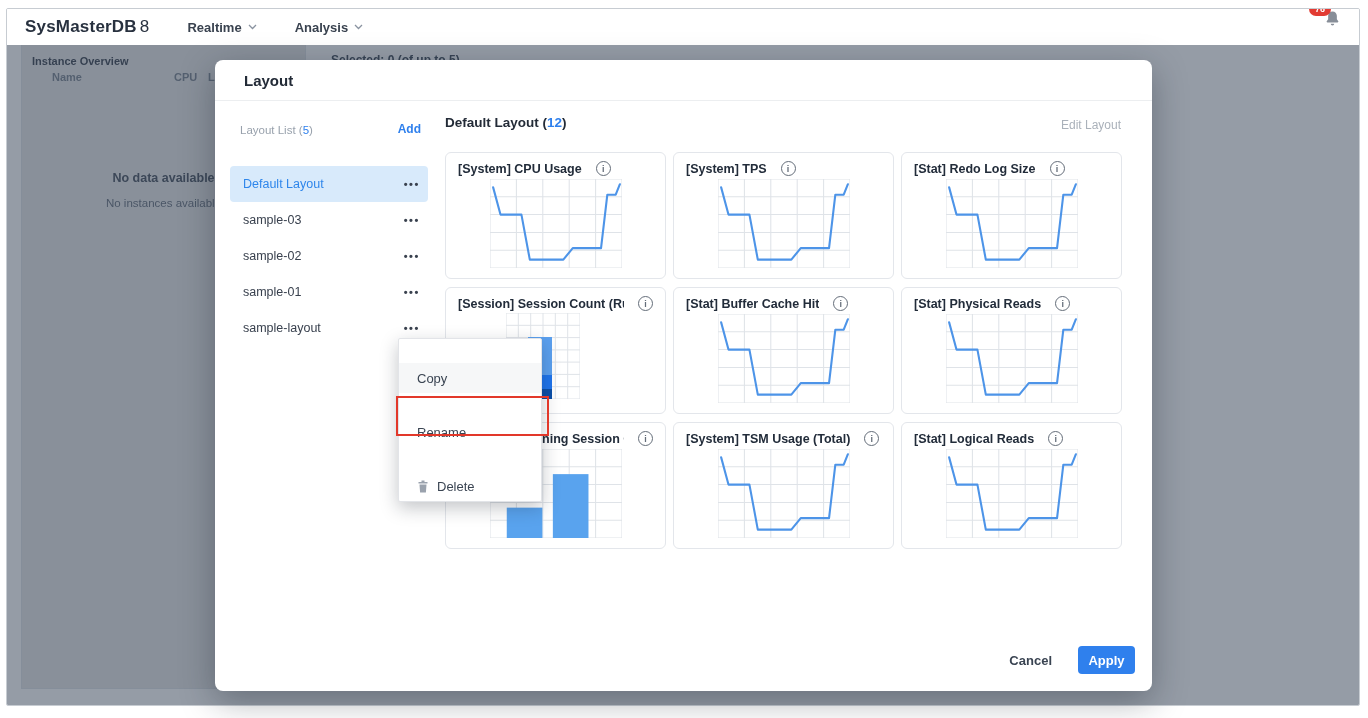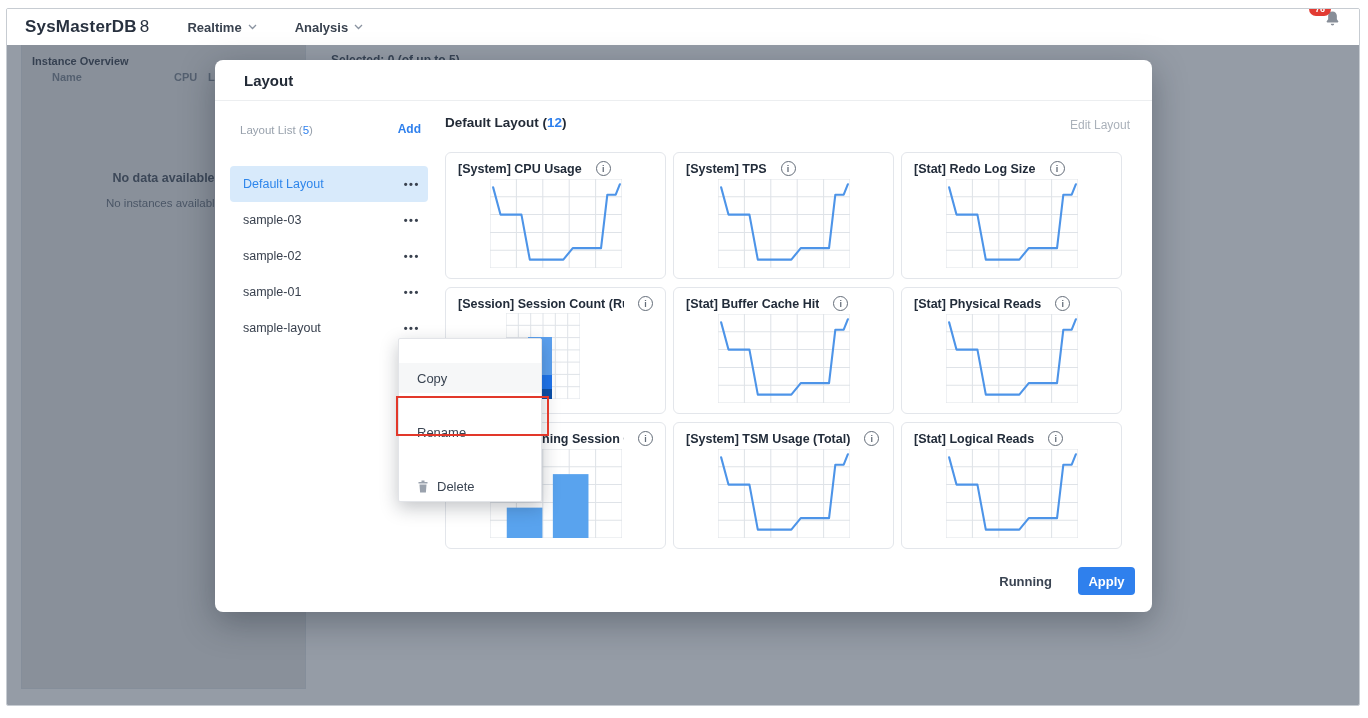--- a/index.html
+++ b/index.html
@@ -31,40 +31,40 @@
   .panel-title{position:absolute;left:10px;top:10px;font-size:11px;font-weight:700;color:#2b3442;}
   .selected-info{position:absolute;left:324px;top:8px;font-size:12px;font-weight:700;color:#2f3a49;}
   .th{position:absolute;top:26px;font-size:11px;font-weight:700;color:#707a87;}
   .th.name{left:30px;} .th.cpu{left:152px;} .th.lo{left:186px;}
   .empty-title{position:absolute;left:14px;width:285px;top:126px;text-align:center;font-size:12.5px;
                font-weight:700;color:#3a4452;}
   .empty-sub{position:absolute;left:14px;width:285px;top:152px;text-align:center;font-size:11.5px;color:#5a6472;}
   .dim{position:absolute;left:0;top:36px;right:0;bottom:0;background:rgba(62,74,92,.55);z-index:10;}
 
   
-  .modal{position:absolute;left:215px;top:60px;width:937px;height:552px;background:#fff;border-radius:8px;
+  .modal{position:absolute;left:215px;top:60px;width:937px;height:631px;background:#fff;border-radius:8px;
          box-shadow:0 10px 34px rgba(20,28,40,.35);z-index:20;}
   .modal-header{position:absolute;left:0;top:0;right:0;height:40px;border-bottom:1px solid #eceef0;}
   .modal-title{position:absolute;left:29px;top:12px;font-size:15px;font-weight:700;color:#232b37;}
 
   .list-label{position:absolute;left:25px;top:64px;font-size:11.5px;color:#98a1ac;}
   .list-label .cnt{color:#2f80ed;}
   .add-btn{position:absolute;left:172px;top:62px;width:34px;text-align:right;font-size:12px;font-weight:700;
            color:#2f80ed;cursor:pointer;}
   .layout-list{position:absolute;left:15px;top:106px;width:198px;}
   .l-item{position:relative;height:36px;display:flex;align-items:center;border-radius:4px;cursor:pointer;}
   .l-item .nm{margin-left:13px;font-size:12.5px;color:#39414e;}
   .l-item.sel{background:#d8eafb;}
   .l-item.sel .nm{color:#2e86eb;font-weight:400;}
   .dots{position:absolute;right:8px;top:0;height:36px;display:flex;align-items:center;font-size:11px;
         font-weight:700;letter-spacing:1.6px;color:#39414e;cursor:pointer;}
 
   .content-title{position:absolute;left:230px;top:55px;font-size:13.5px;font-weight:700;color:#232b37;}
   .content-title .cnt{color:#2f80ed;}
-  .edit-layout{position:absolute;left:846px;top:58px;width:78px;font-size:12px;color:#aab1ba;cursor:pointer;text-align:center;}
+  .edit-layout{position:absolute;left:846px;top:58px;width:78px;font-size:12px;color:#aab1ba;cursor:pointer;}
 
   .cards{position:absolute;left:230px;top:92px;width:677px;display:grid;
          grid-template-columns:221px 221px 221px;grid-auto-rows:127px;column-gap:7px;row-gap:8px;}
   .card{border:1px solid #e3e6eb;border-radius:6px;box-sizing:border-box;padding:8px 12px 0 12px;background:#fff;}
   .card-title{display:flex;align-items:center;gap:14px;font-size:12.5px;font-weight:700;color:#222c3a;
               white-space:nowrap;overflow:hidden;}
   .card-title .t{overflow:hidden;text-overflow:clip;}
   .info{flex:0 0 auto;width:13px;height:13px;border:1px solid #646d79;border-radius:50%;color:#646d79;
         font-size:9px;font-weight:700;display:inline-flex;align-items:center;justify-content:center;cursor:pointer;}
   .chart{display:flex;justify-content:center;margin-top:3px;}
@@ -318,21 +318,21 @@
         <div class="chart chart-line">
             <svg width="132" height="89" viewBox="0 0 126 85" preserveAspectRatio="none">
               <path d="M0.0 0V85M25.2 0V85M50.4 0V85M75.6 0V85M100.8 0V85M126.0 0V85M0 0.0H126M0 17.0H126M0 34.0H126M0 51.0H126M0 68.0H126M0 85.0H126" stroke="#dfe3e8" stroke-width="1" fill="none"></path>
               <polyline points="3,8 10,34 30,34 38,77 70,77 79,66 106,66 112,15 120,15 124,5" fill="none" stroke="#4d94e8" stroke-width="2" stroke-linejoin="round" stroke-linecap="round"></polyline>
             </svg>
           </div>
       </div>
     </div>
 
     <div class="modal-footer">
-      <span class="cancel-btn">Running</span>
+      <span class="cancel-btn">Cancel</span>
       <button class="apply-btn">Apply</button>
     </div>
   </div>
 
   <div class="ctx">
     <div class="ctx-item first">
       <span>Copy</span>
     </div>
     <div class="ctx-item">
       <span>Rename</span>

